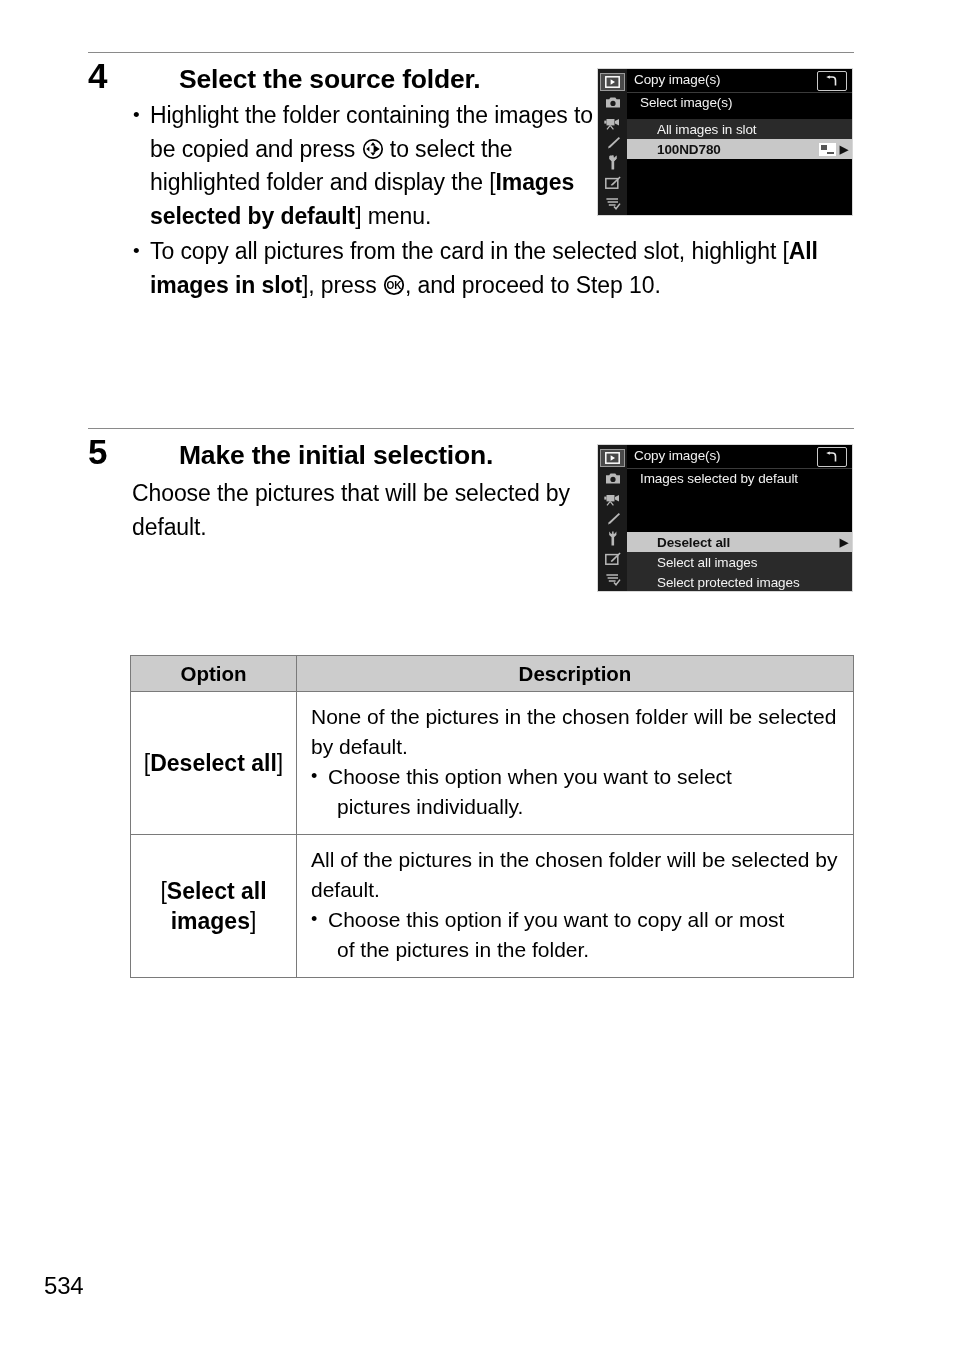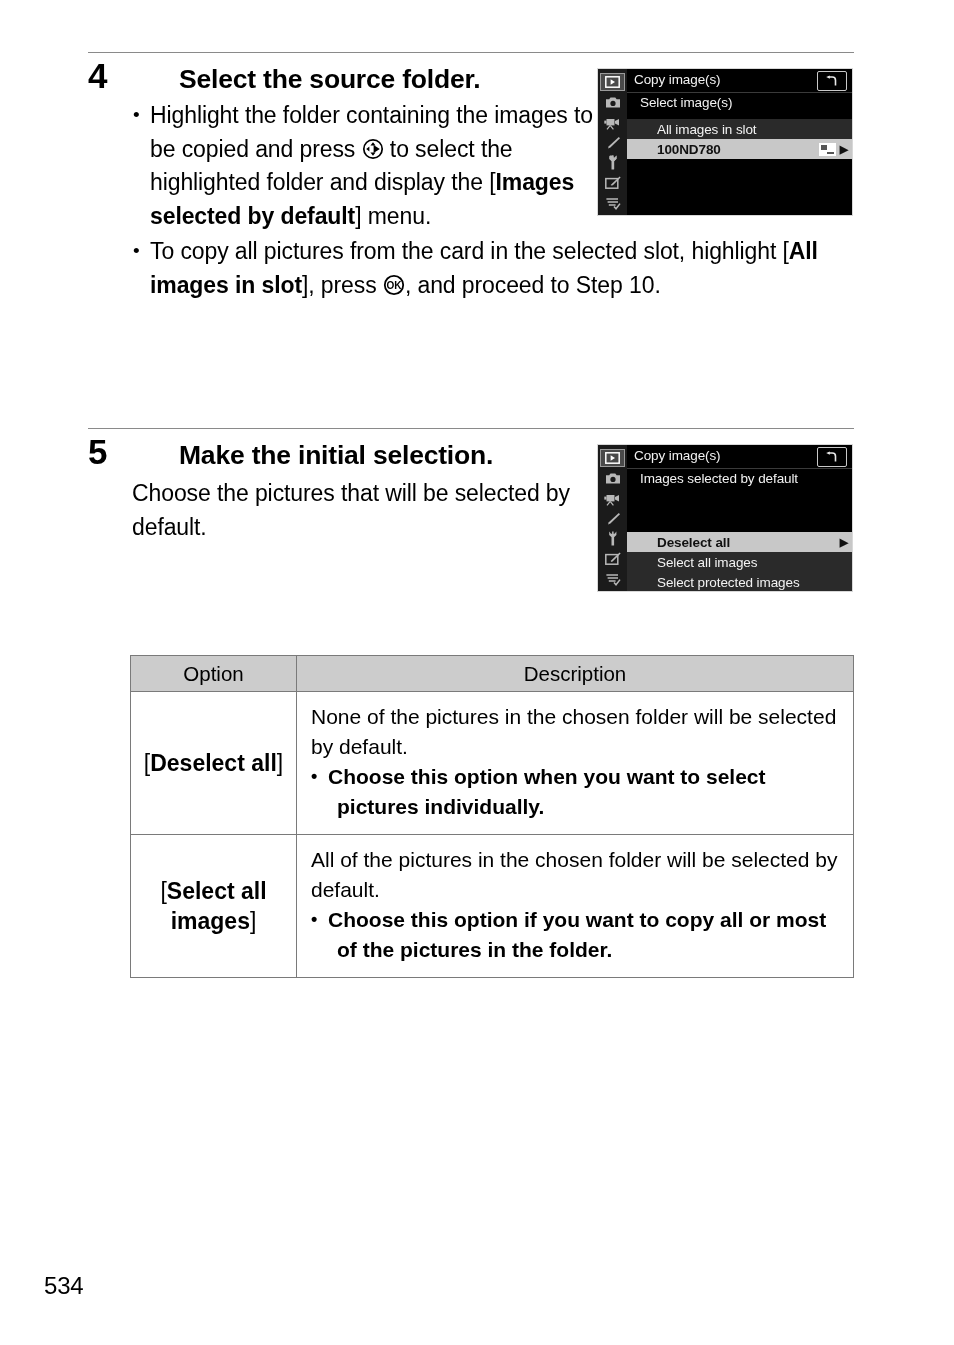--- a/index.html
+++ b/index.html
@@ -263,21 +263,21 @@
     font-size: 21px;
     line-height: 30px;
   }
   .tbl th, .tbl td {
     border: 1px solid #7a7a7a;
     vertical-align: middle;
     box-sizing: border-box;
   }
   .tbl thead th {
     background: #cccccc;
-    font-weight: normal;
+    font-weight: bold;
     font-size: 20.5px;
     text-align: center;
     height: 36px;
     padding: 0;
   }
   .tbl .col-opt { width: 166px; }
   .tbl td.opt {
     text-align: center;
     padding: 8px 10px;
     font-size: 23px;
@@ -285,21 +285,20 @@
   }
   .tbl td.desc {
     padding: 10px 12px 12px 14px;
     text-align: left;
   }
   .tbl td.desc p { margin: 0; }
   .tbl td.desc ul {
     list-style: none;
     margin: 0;
     padding: 0;
-    font-weight: bold;
   }
   .tbl td.desc ul li {
     position: relative;
     padding-left: 17px;
   }
   .tbl td.desc ul li::before {
     content: "\2022";
     position: absolute;
     left: 0;
     top: -1px;

